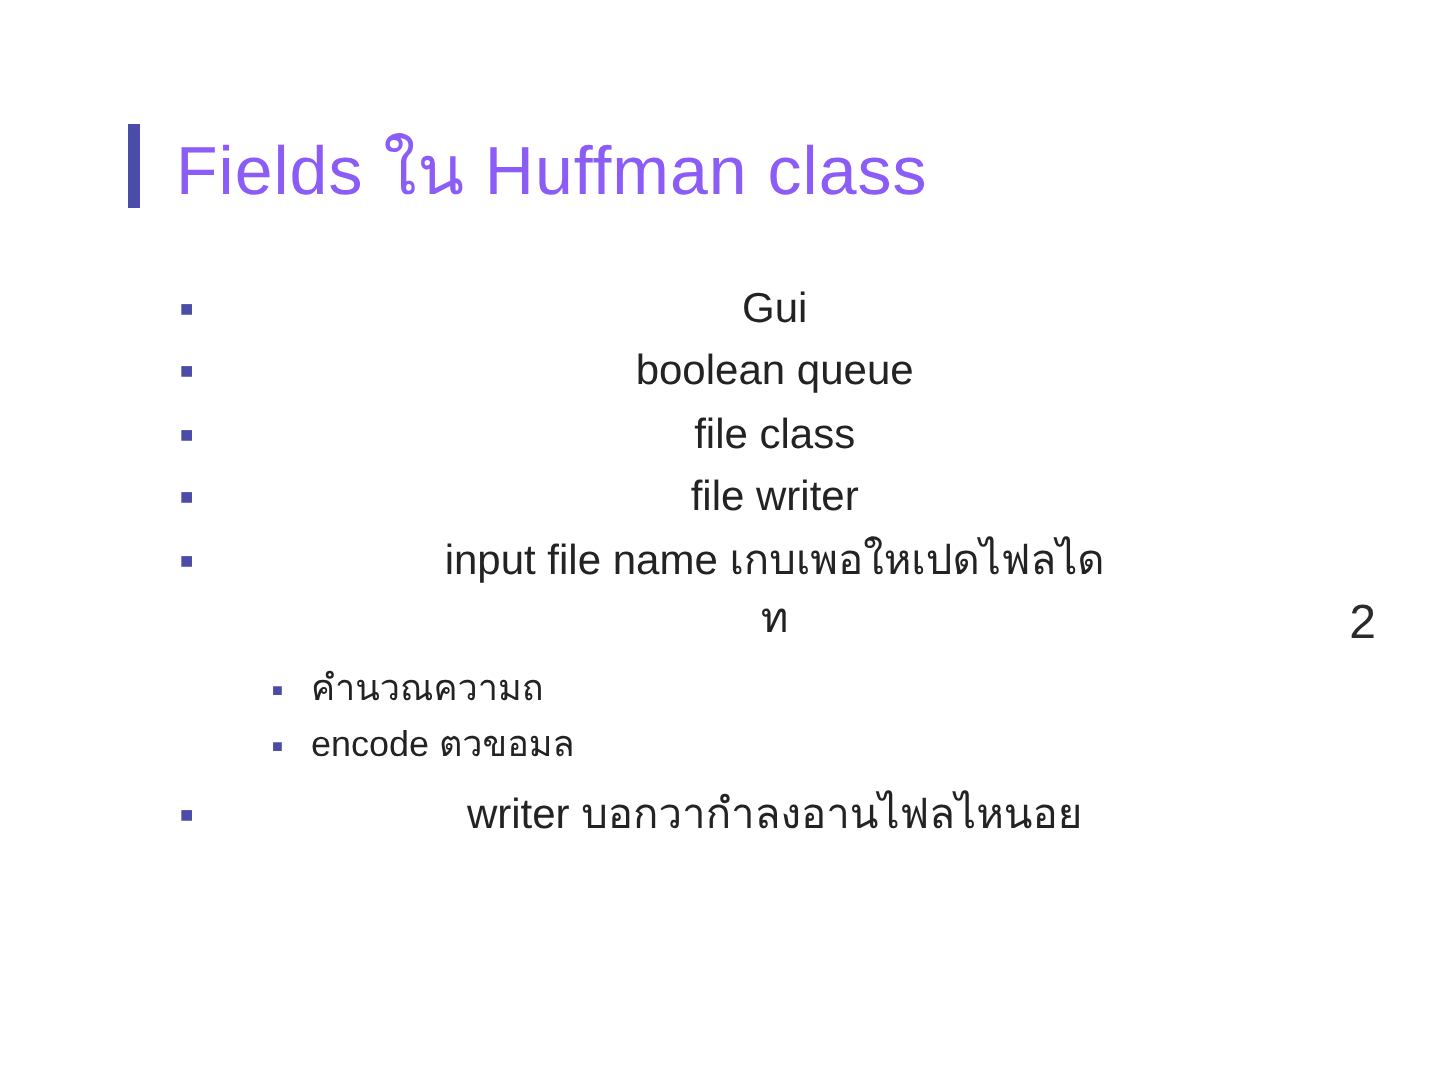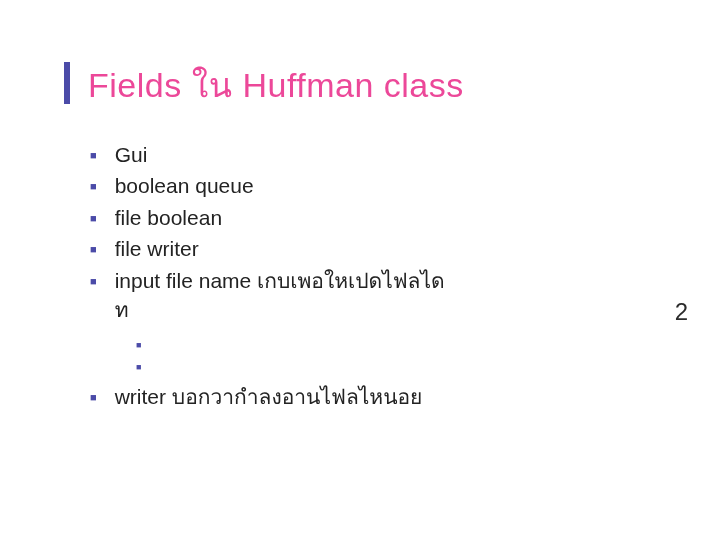--- a/index.html
+++ b/index.html
@@ -25,21 +25,21 @@
   .accent-bar {
     position: absolute;
     left: 64px;
     top: 62px;
     width: 6px;
     height: 42px;
     background: #4b4ba8;
   }
   .title {
     font-size: 34px;
-    color: #ec4899;
+    color: #8b5cf6;
     font-weight: 400;
     padding-left: 24px;
     letter-spacing: 0.5px;
   }
   .body {
     padding-left: 90px;
     padding-top: 18px;
     font-size: 21px;
     color: #232323;
     line-height: 1.4;
@@ -52,20 +52,21 @@
   .lvl1-item .bullet {
     color: #4b4ba8;
     font-size: 11px;
     margin-right: 18px;
     margin-top: 8px;
     flex-shrink: 0;
   }
   .lvl1-item .txt {
     flex: 1;
     padding-right: 60px;
+    text-align: center;
   }
   .lvl2 {
     padding-left: 46px;
     padding-top: 6px;
     padding-bottom: 6px;
     font-size: 18px;
   }
   .lvl2-item {
     display: flex;
     align-items: flex-start;
@@ -101,41 +102,43 @@
     <div class="lvl1-item">
       <span class="bullet">■</span>
       <span class="txt">Gui</span>
     </div>
     <div class="lvl1-item">
       <span class="bullet">■</span>
       <span class="txt">boolean queue</span>
     </div>
     <div class="lvl1-item">
       <span class="bullet">■</span>
-      <span class="txt">file boolean</span>
+      <span class="txt">file class</span>
     </div>
     <div class="lvl1-item">
       <span class="bullet">■</span>
       <span class="txt">file writer</span>
     </div>
     <div class="lvl1-item">
       <span class="bullet">■</span>
       <span class="txt">input file name เกบเพอใหเปดไฟลได</span>
     </div>
     <div class="lvl1-item" style="margin-top:-2px;">
       <span class="bullet" style="visibility:hidden">■</span>
       <span class="txt">ท</span>
     </div>
 
     <div class="lvl2">
       <div class="lvl2-item">
         <span class="bullet">■</span>
+        <span>คำนวณความถ</span>
       </div>
       <div class="lvl2-item">
         <span class="bullet">■</span>
+        <span>encode ตวขอมล</span>
       </div>
     </div>
 
     <div class="lvl1-item">
       <span class="bullet">■</span>
       <span class="txt">writer บอกวากำลงอานไฟลไหนอย</span>
     </div>
 
   </div>
 

